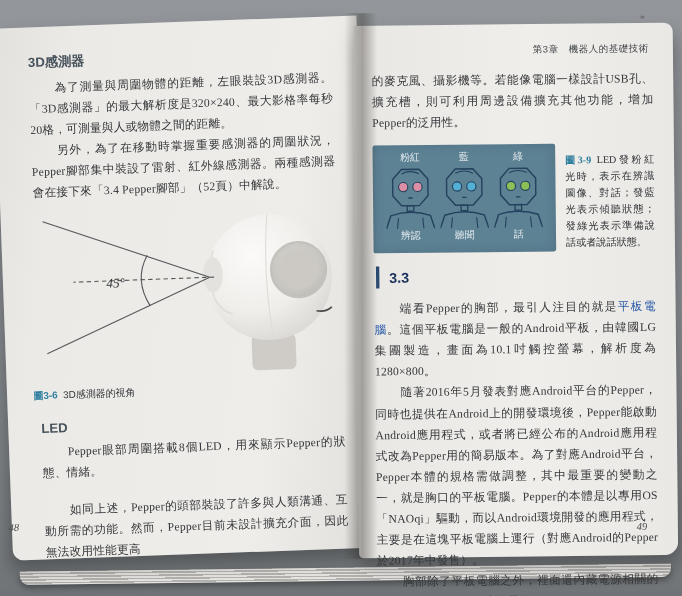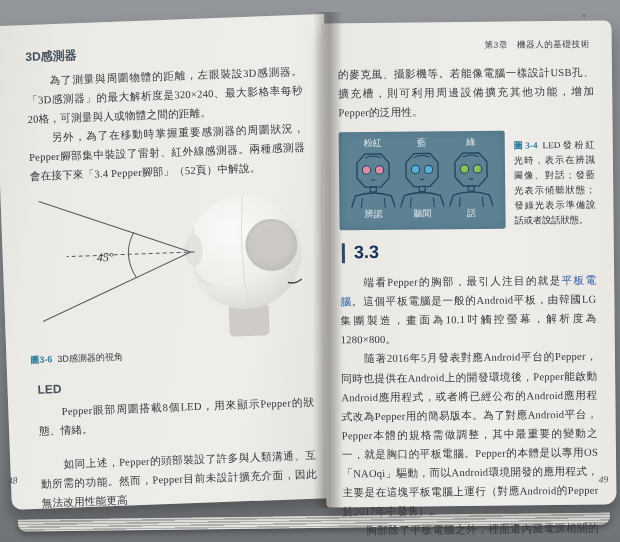--- a/index.html
+++ b/index.html
@@ -46,21 +46,21 @@
     margin:0;font-size:10.6px;line-height:1.8;color:#35373a;
     text-align:justify;text-indent:2.2em;letter-spacing:.2px;
   }
   p.noindent{text-indent:0;}
   .diagram-wrap{position:relative;height:156px;margin:8px 0 0 -14px;}
   .fig-caption{font-size:9px;color:#33363a;margin:4px 0 16px -6px;
     font-family:"Liberation Sans","DejaVu Sans",sans-serif;}
   .cap-tag{color:#2e7d9e;font-weight:bold;margin-right:5px;}
   .pagenum{position:absolute;font-style:italic;font-size:9.5px;color:#4c4e51;}
   .pagenum-left{left:-3px;bottom:24px;}
-  .pagenum-right{right:8px;bottom:20px;}
+  .pagenum-right{right:28px;bottom:20px;}
   .running-header{
     text-align:right;font-size:8.6px;color:#3b3e42;margin:6px 4px 12px 0;
     font-family:"Liberation Sans","DejaVu Sans",sans-serif;letter-spacing:.5px;
   }
   .figure-row{display:flex;gap:9px;margin:10px 0 12px 0;}
   .led-figure{
     width:166px;height:98px;background:#5d8294;border-radius:2px;flex:none;
     display:flex;justify-content:space-between;align-items:flex-start;
     padding:5px 12px 0 12px;box-sizing:border-box;
     box-shadow:inset 0 0 10px rgba(20,40,55,.18);
@@ -72,21 +72,21 @@
   }
   .figure-caption{
     flex:1;font-size:9.2px;line-height:1.62;color:#2f3236;padding-top:8px;
     text-align:justify;
   }
   .section-heading{
     display:flex;align-items:center;gap:9px;margin:12px 0 10px 2px;
     font-family:"Liberation Sans","DejaVu Sans",sans-serif;
   }
   .section-bar{width:3px;height:20px;background:#29496f;flex:none;}
-  .section-number,.section-title{font-weight:bold;font-size:18px;color:#16305a;}
+  .section-number,.section-title{font-weight:bold;font-size:13px;color:#16305a;}
   .kw{color:#2456a6;}
   .speck{position:absolute;right:34px;top:14px;width:4px;height:3px;background:#6e7274;border-radius:50%;opacity:.8;}
 </style>
 </head>
 <body>
 
 <div class="photo">
   <div class="speck"></div>
   <div class="page-edges"></div>
 
@@ -188,21 +188,21 @@
             <circle cx="28.5" cy="20" r="4.2" stroke="#24415d" stroke-width="1" fill="#8cbf55"></circle>
             <line x1="20" y1="30" x2="24" y2="30" stroke="#24415d" stroke-width="1.2"></line>
             <rect x="19" y="37" width="6" height="5" fill="none" stroke="#24415d" stroke-width="1.2"></rect>
             <path d="M0,58 L4,46 Q22,40 40,46 L44,58" fill="none" stroke="#24415d" stroke-width="1.3"></path>
             <path d="M10,58 L11,48 M34,58 L33,48" stroke="#24415d" stroke-width="1"></path>
           </svg>
           <span class="robot-label">話</span>
         </div>
       </div>
       <div class="figure-caption">
-        <span class="cap-tag">圖3-4</span><span>LED發粉紅光時，表示在辨識圖像、對話；發藍光表示傾聽狀態；發綠光表示準備說話或者說話狀態。</span>
+        <span class="cap-tag">圖3-9</span><span>LED發粉紅光時，表示在辨識圖像、對話；發藍光表示傾聽狀態；發綠光表示準備說話或者說話狀態。</span>
       </div>
     </div>
 
     <div class="section-heading">
       <span class="section-bar"></span>
       <span class="section-number">3.3</span>
     </div>
 
     <p class="body"><span>端看Pepper的胸部，最引人注目的就是</span><span class="kw">平板電腦</span><span>。這個平板電腦是一般的Android平板，由韓國LG集團製造，畫面為10.1吋觸控螢幕，解析度為1280×800。</span></p>
     <p class="body">隨著2016年5月發表對應Android平台的Pepper，同時也提供在Android上的開發環境後，Pepper能啟動Android應用程式，或者將已經公布的Android應用程式改為Pepper用的簡易版本。為了對應Android平台，Pepper本體的規格需做調整，其中最重要的變動之一，就是胸口的平板電腦。Pepper的本體是以專用OS「NAOqi」驅動，而以Android環境開發的應用程式，主要是在這塊平板電腦上運行（對應Android的Pepper於2017年中發售）。</p>

